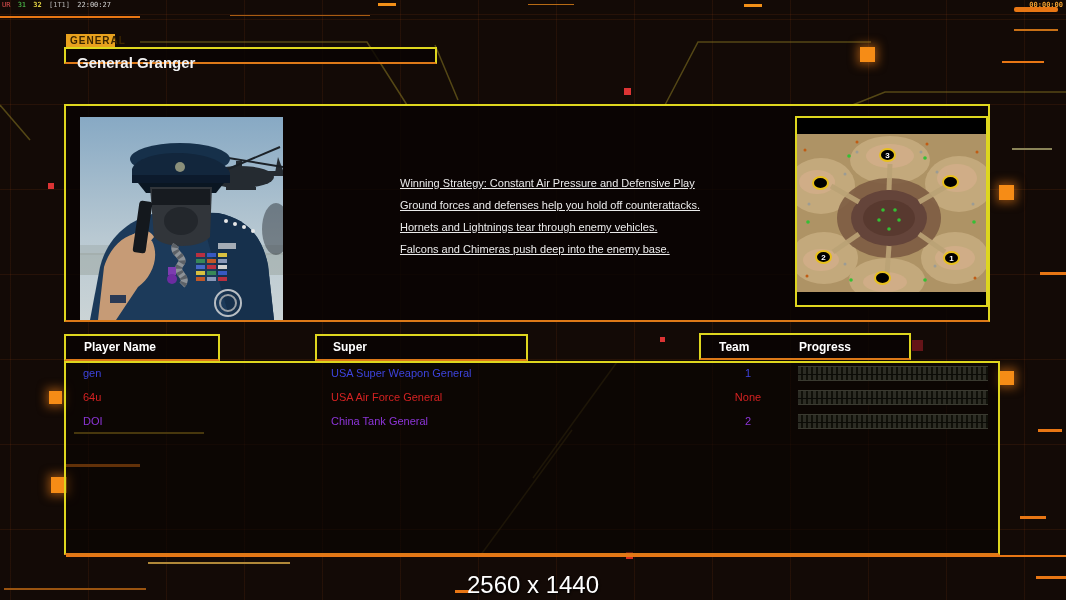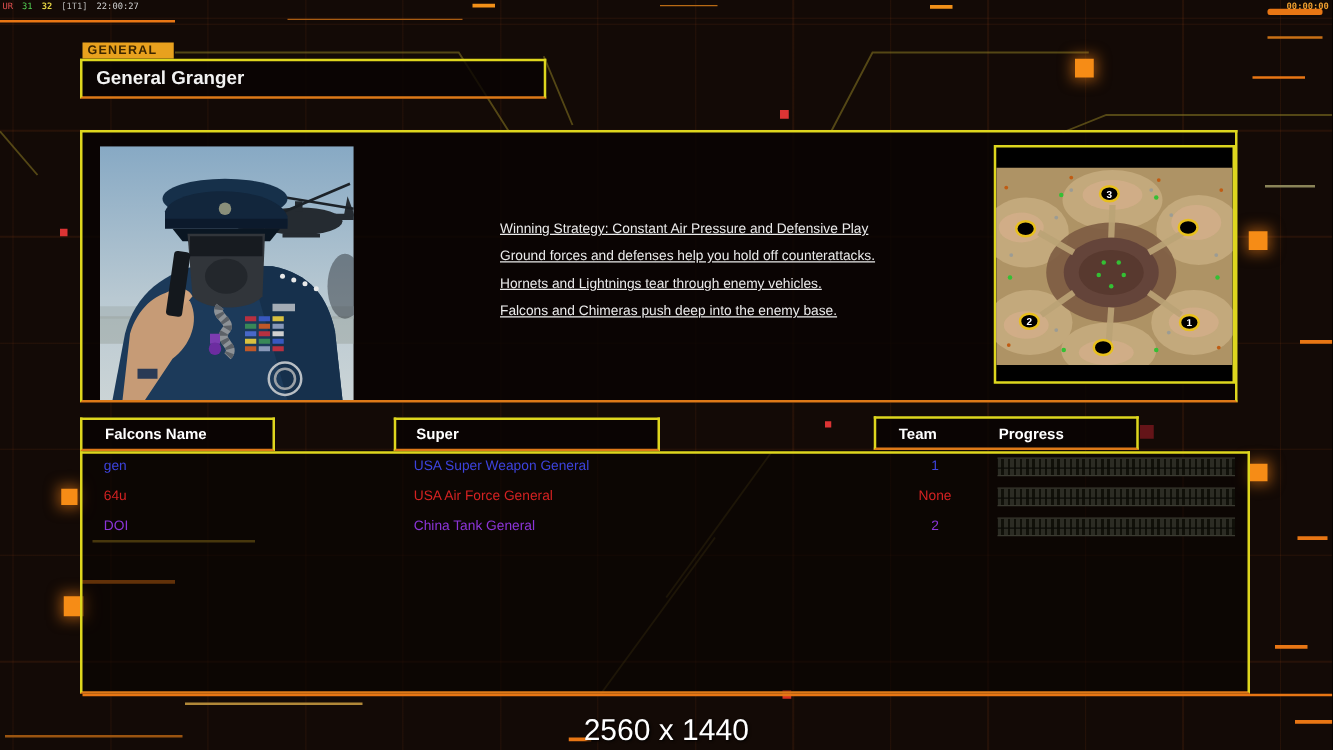--- a/index.html
+++ b/index.html
@@ -15,24 +15,24 @@
   .decor-svg { position:absolute; inset:0; pointer-events:none; }
 
   .dash { position:absolute; }
   .sq { position:absolute; }
   .sq.glow { box-shadow:0 0 10px 3px rgba(244,130,24,.5); }
 
   .dbg { position:absolute; left:2px; top:1px; font:7px "DejaVu Sans Mono", monospace; letter-spacing:0; }
   .dbg span { margin-right:3px; }
   .timer { position:absolute; right:3px; top:1px; font:bold 7px "DejaVu Sans Mono", monospace; color:#f0a030; }
 
-  .tab { position:absolute; left:66px; top:34px; width:73px; height:13px; background:#e8a11e;
-         color:#3c2600; font:bold 10px/13px "Liberation Sans", sans-serif; letter-spacing:1px; padding-left:4px; }
+  .tab { position:absolute; left:66px; top:34px; width:49px; height:13px; background:#e8a11e;
+         color:#3c2600; font:bold 10px/13px "Liberation Sans", sans-serif; letter-spacing:1px; padding-left:4px;text-align:center; }
   .box { position:absolute; border:2px solid #ded61e; border-bottom-color:#dd7918; background:rgba(8,4,2,.82); }
-  .title-box { left:64px; top:47px; width:373px; height:32px; color:#f2f2f2;
+  .title-box { left:64px; top:47px; width:373px; height:17px; color:#f2f2f2;
                font:bold 15px/27px "Liberation Sans", sans-serif; padding-left:11px; }
 
   .upper-panel { left:64px; top:104px; width:926px; height:218px; }
   .portrait { position:absolute; left:80px; top:117px; width:203px; height:203px; }
   .briefing { position:absolute; left:400px; top:178px; width:300px; color:#ebebeb;
               font:11px/11px "Liberation Sans", sans-serif; }
   .briefing p { margin:0 0 11px 0; white-space:nowrap;text-decoration:underline; }
 
   .map-frame { position:absolute; left:795px; top:116px; width:193px; height:191px;
                border:2px solid #ded61e; background:#000; }
@@ -269,21 +269,21 @@
       </svg>
       <div class="spawn" style="left:82px;top:14px;">3</div>
       <div class="spawn" style="left:15px;top:42px;"></div>
       <div class="spawn" style="left:145px;top:41px;"></div>
       <div class="spawn" style="left:18px;top:116px;">2</div>
       <div class="spawn" style="left:146px;top:117px;">1</div>
       <div class="spawn" style="left:77px;top:137px;"></div>
     </div>
   </div>
 
-  <div class="box hdr-box hdr-player">Falcons Name</div>
+  <div class="box hdr-box hdr-player">Player Name</div>
   <div class="box hdr-box hdr-army">Super</div>
   <div class="box hdr-box hdr-teamprog">
     <span class="lbl" style="left:18px;">Team</span>
     <span class="lbl" style="left:98px;">Progress</span>
   </div>
 
   <div class="box lower-panel">
     <div class="prow" style="top:3px;">
       <span class="pname" style="color: rgb(61, 67, 220);">gen</span>
       <span class="parmy" style="color: rgb(61, 67, 220);">USA Super Weapon General</span>

